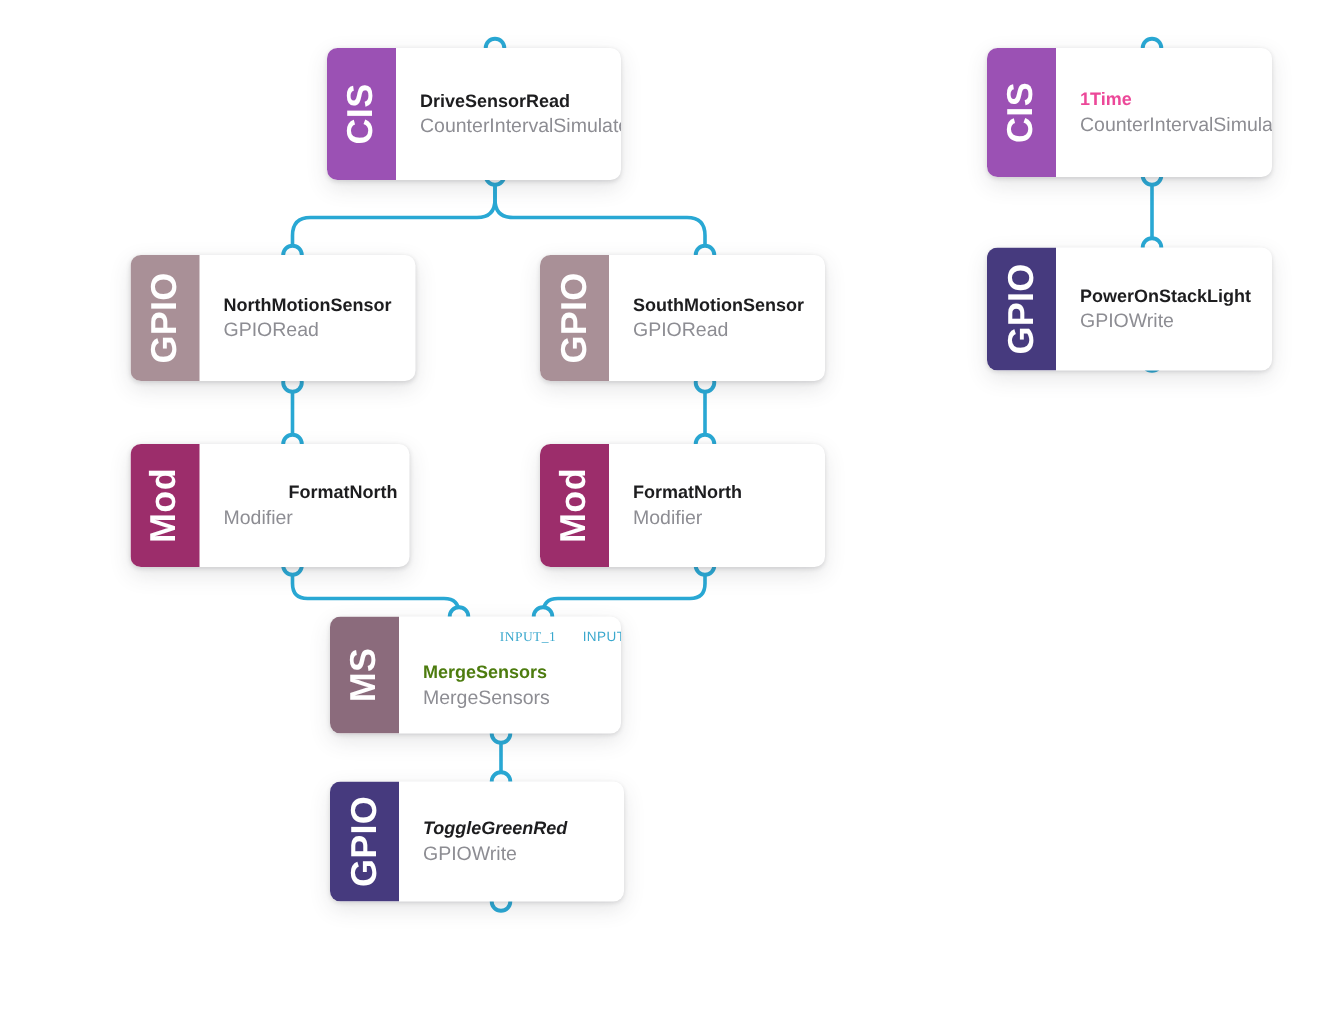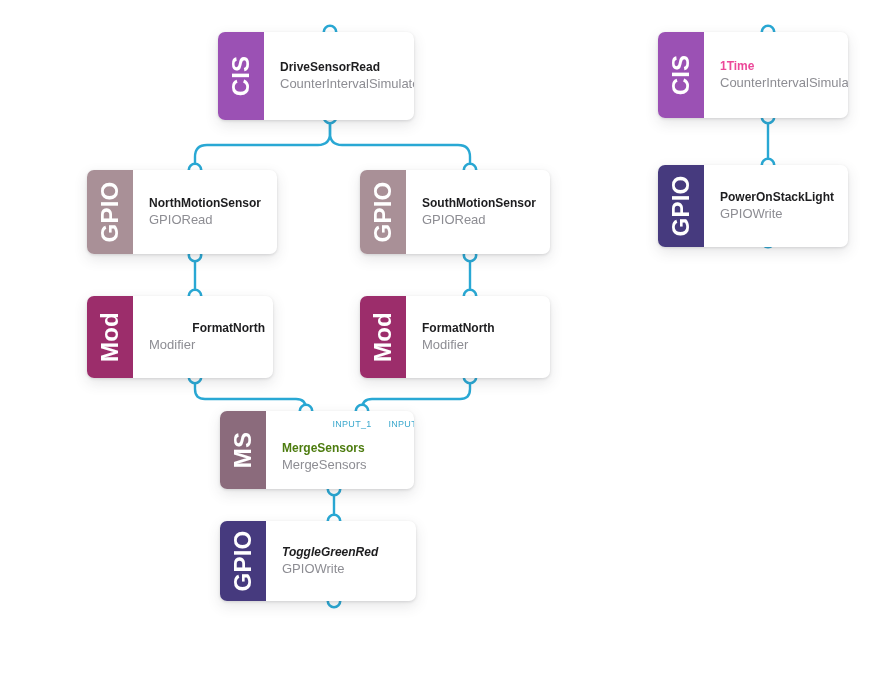--- a/index.html
+++ b/index.html
@@ -194,21 +194,21 @@
           <div class="node-title" style="color: rgb(29, 29, 31);">FormatNorth</div>
           <div class="node-subtitle" style="color: rgb(141, 141, 147);">Modifier</div>
         </div>
       </div>
       <div class="node" style="left: 220px; top: 411px; width: 194px; height: 78px;">
         <div class="node-badge" style="background: rgb(139, 107, 124);">
           <span class="node-badge-text">MS</span>
         </div>
         <div class="node-body" style="padding-top: 14px;">
           <div class="port-labels">
-            <span class="port-label" style="left: 86px; color: rgb(58, 168, 205);">INPUT_1</span>
+            <span class="port-label" style="left: 86px; color: rgb(58, 168, 205); font-family: Liberation Serif, serif;">INPUT_1</span>
             <span class="port-label" style="left: 142px; color: rgb(58, 168, 205);">INPUT_2</span>
           </div>
           <div class="node-title" style="color: #4d7c0f;">MergeSensors</div>
           <div class="node-subtitle" style="color: rgb(141, 141, 147);">MergeSensors</div>
         </div>
       </div>
       <div class="node" style="left: 220px; top: 521px; width: 196px; height: 80px;">
         <div class="node-badge" style="background: rgb(70, 58, 126);">
           <span class="node-badge-text">GPIO</span>
         </div>

